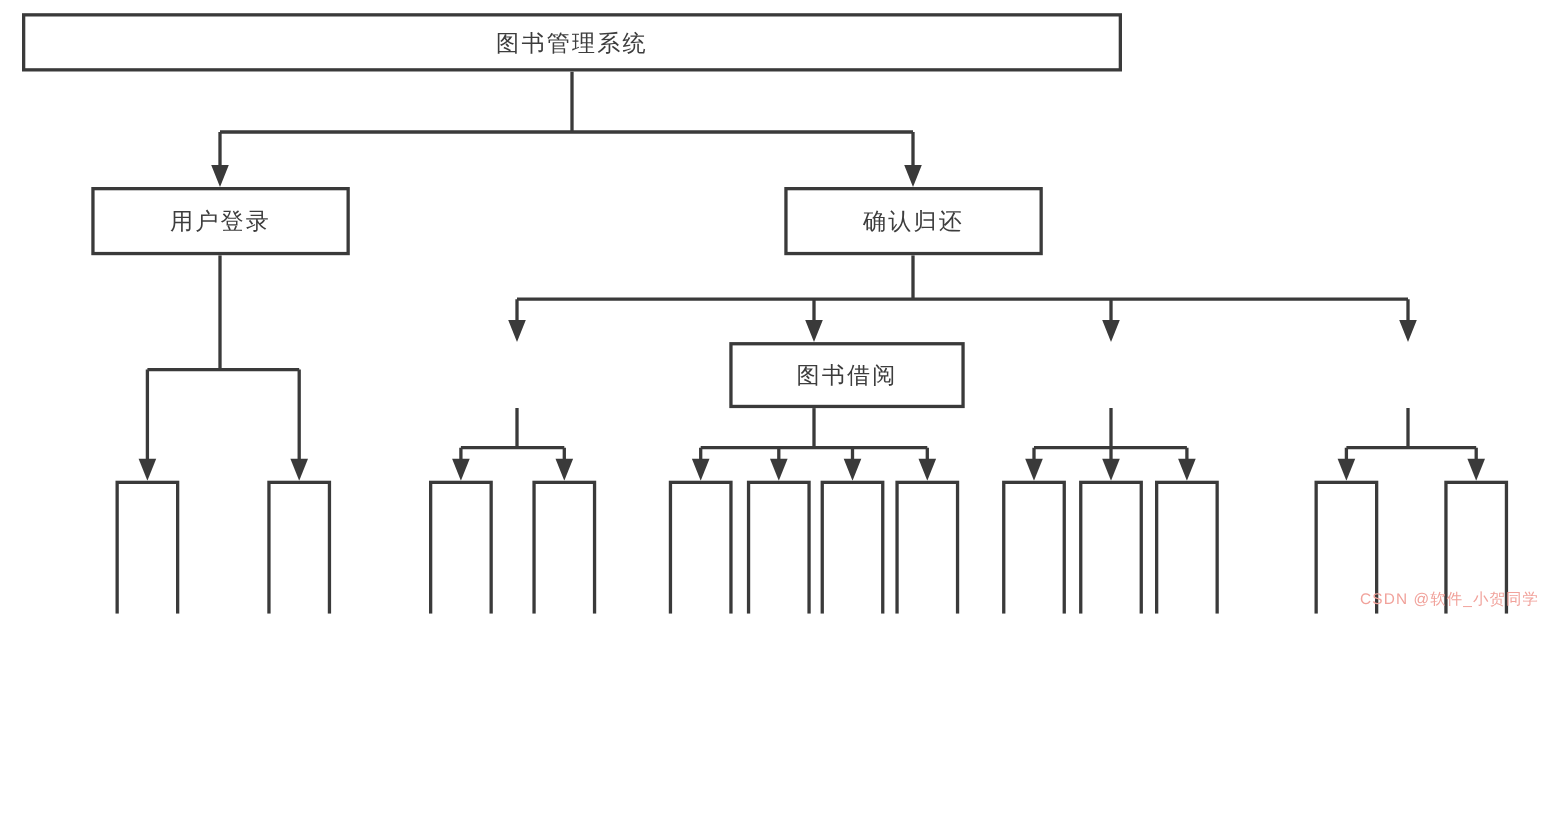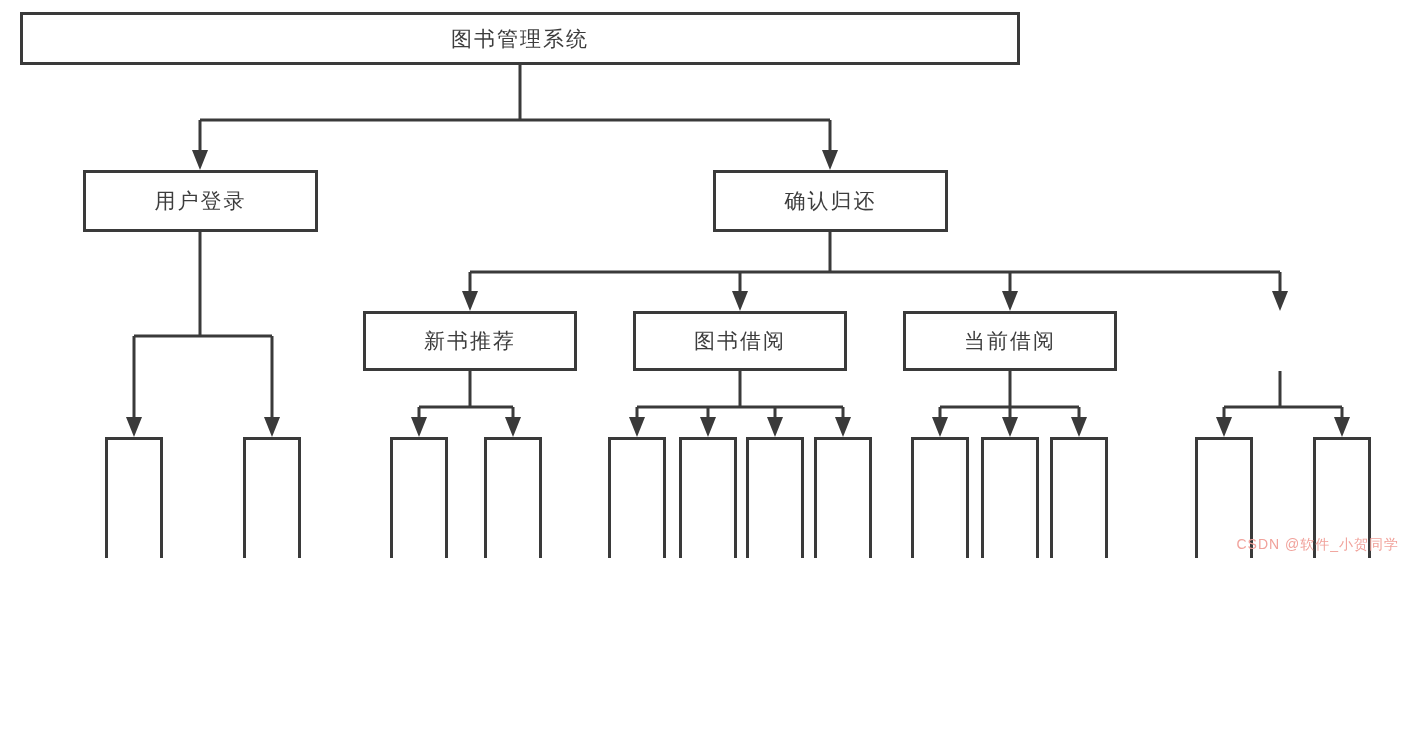--- a/index.html
+++ b/index.html
@@ -114,23 +114,21 @@
       <polygon points="1216,417 1232,417 1224,437"></polygon>
       <polygon points="1334,417 1350,417 1342,437"></polygon>
     </g>
   </svg>
 
   <div class="node root h-text">图书管理系统</div>
 
   <div class="node lvl2 h-text" style="left:83px">用户登录</div>
   <div class="node lvl2 h-text" style="left:713px">确认归还</div>
 
-  <div class="node lvl3 h-text" style="left:363px">新书推荐</div>
-  <div class="node lvl3 h-text" style="left:633px">图书借阅</div>
-  <div class="node lvl3 h-text" style="left:903px">当前借阅</div>
+  <div class="node lvl3 h-text" style="left:663px">图书借阅</div>
 
   <div class="node leaf" style="left:105px">用户登录</div>
   <div class="node leaf" style="left:243px">注销登录</div>
 
   <div class="node leaf" style="left:390px">查询图书</div>
   <div class="node leaf" style="left:484px">借阅图书</div>
 
   <div class="node leaf" style="left:608px">查询图书</div>
   <div class="node leaf" style="left:679px">新增图书（管理员）</div>
   <div class="node leaf" style="left:746px">编辑图书（管理员）</div>

